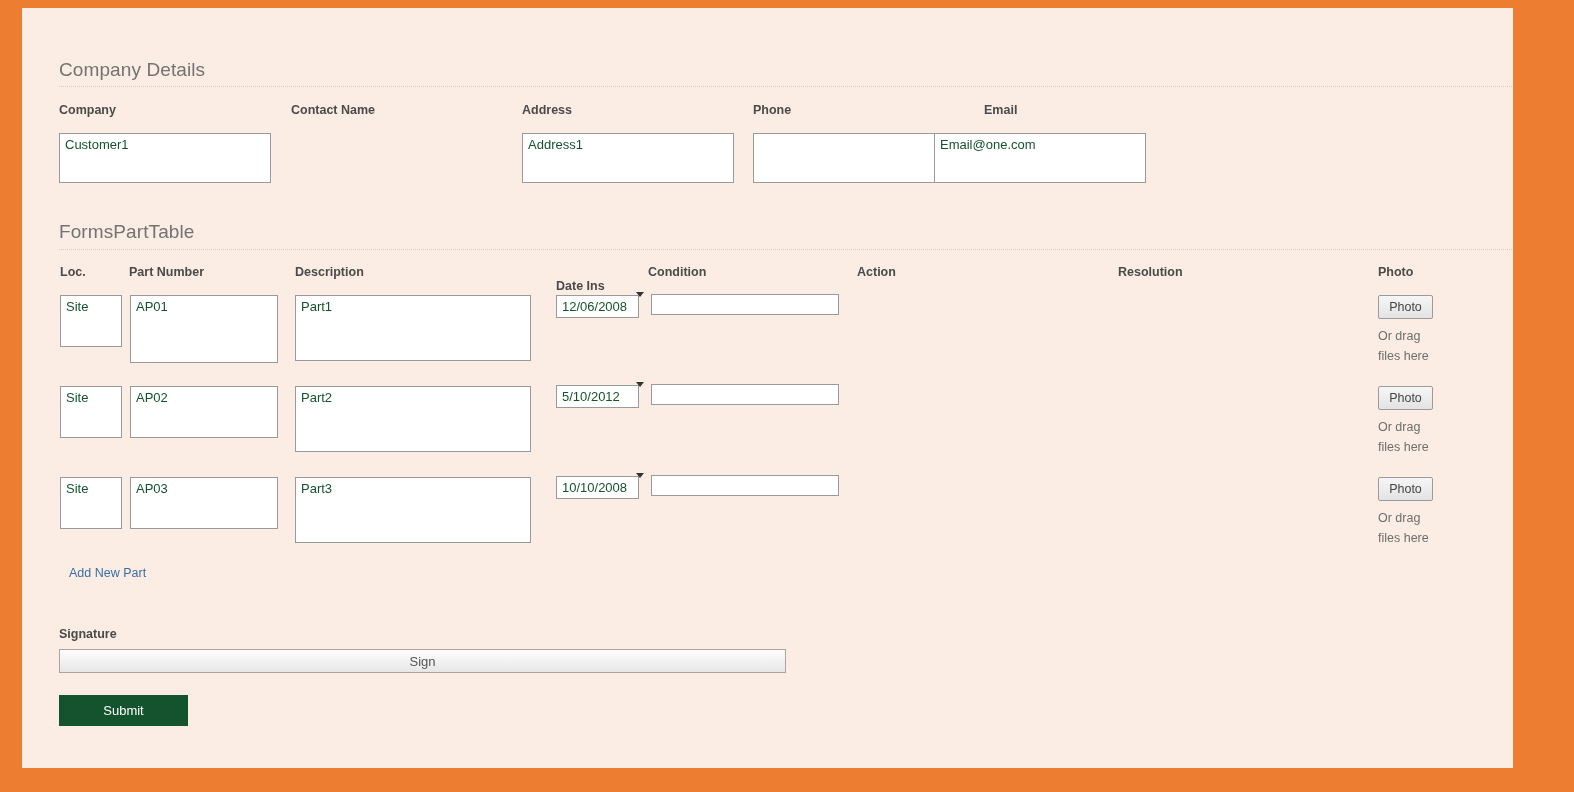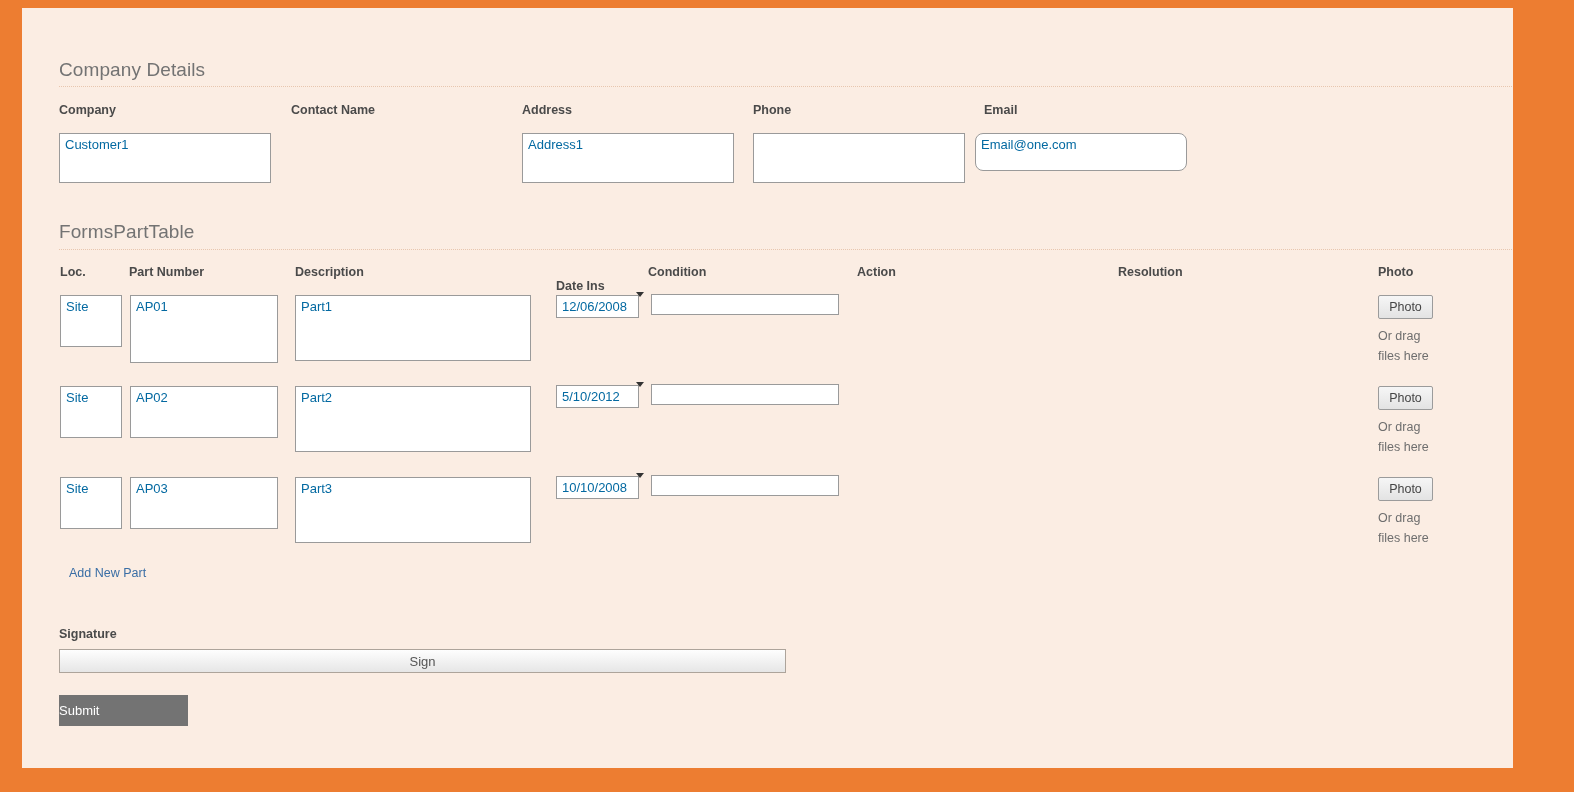--- a/index.html
+++ b/index.html
@@ -50,21 +50,21 @@
   }
 
   
   .tbox {
     position: absolute;
     box-sizing: border-box;
     background: #FFFFFF;
     border: 1px solid #9A9A9A;
     font-family: "Liberation Sans", sans-serif;
     font-size: 13px;
-    color: #0369a1;
+    color: #14532d;
     padding: 3px 4px 0 5px;
     line-height: 15px;
     resize: none;
     outline: none;
     overflow: hidden;
   }
   .tbox::placeholder { color: #9b9b9b; }
 
   
   .sel {
@@ -134,48 +134,48 @@
     font-size: 13px;
     color: #555555;
     cursor: pointer;
     padding: 0;
   }
 
   
   .submit-btn {
     position: absolute;
     box-sizing: border-box;
-    background: #737373;
+    background: #14532d;
     border: none;
     color: #FFFFFF;
     font-family: "Liberation Sans", sans-serif;
     font-size: 13px;
     cursor: pointer;
     padding: 0;
-    text-align: left;
+    text-align: center;
   }
 </style>
 </head>
 <body>
 
 <div id="form-panel">
 
   <div class="section-heading" style="left:37px; top:51px;">Company Details</div>
   <div class="section-rule" style="left:37px; top:78px; width:1463px;"></div>
 
   <div class="field-label" style="left:37px; top:95px;">Company</div>
   <div class="field-label" style="left:269px; top:95px;">Contact Name</div>
   <div class="field-label" style="left:500px; top:95px;">Address</div>
   <div class="field-label" style="left:731px; top:95px;">Phone</div>
   <div class="field-label" style="left:962px; top:95px;">Email</div>
 
   <textarea class="tbox" style="left: 37px; top: 125px; width: 212px; height: 50px;" placeholder="">Customer1</textarea>
   <textarea class="tbox" style="left: 500px; top: 125px; width: 212px; height: 50px;" placeholder="">Address1</textarea>
   <textarea class="tbox" style="left: 731px; top: 125px; width: 212px; height: 50px;" placeholder=""></textarea>
-  <textarea class="tbox" style="left: 953px; top: 125px; width: 212px; height: 38px; border-radius: 8px;" placeholder="">Email@one.com</textarea>
+  <textarea class="tbox" style="left: 912px; top: 125px; width: 212px; height: 50px;" placeholder="">Email@one.com</textarea>
 
   <div class="section-heading" style="left:37px; top:213px;">FormsPartTable</div>
   <div class="section-rule" style="left:37px; top:241px; width:1463px;"></div>
 
   <div class="field-label" style="left:38px;   top:257px;">Loc.</div>
   <div class="field-label" style="left:107px;  top:257px;">Part Number</div>
   <div class="field-label" style="left:273px;  top:257px;">Description</div>
   <div class="field-label" style="left:534px;  top:271px;">Date Ins</div>
   <div class="field-label" style="left:626px;  top:257px;">Condition</div>
   <div class="field-label" style="left:835px;  top:257px;">Action</div>

